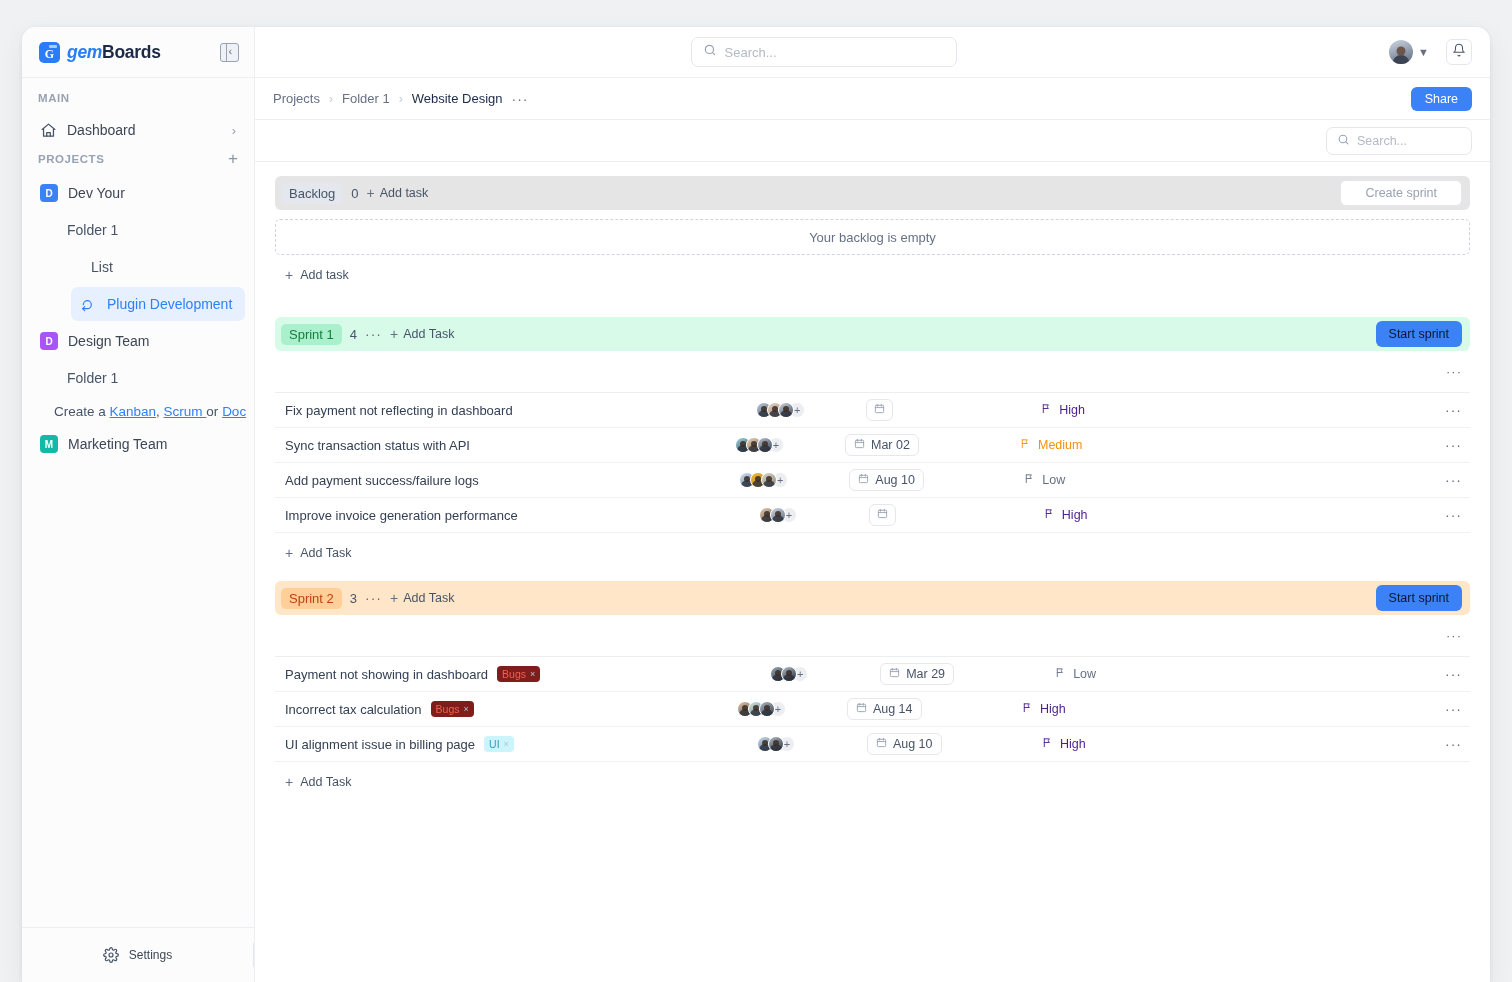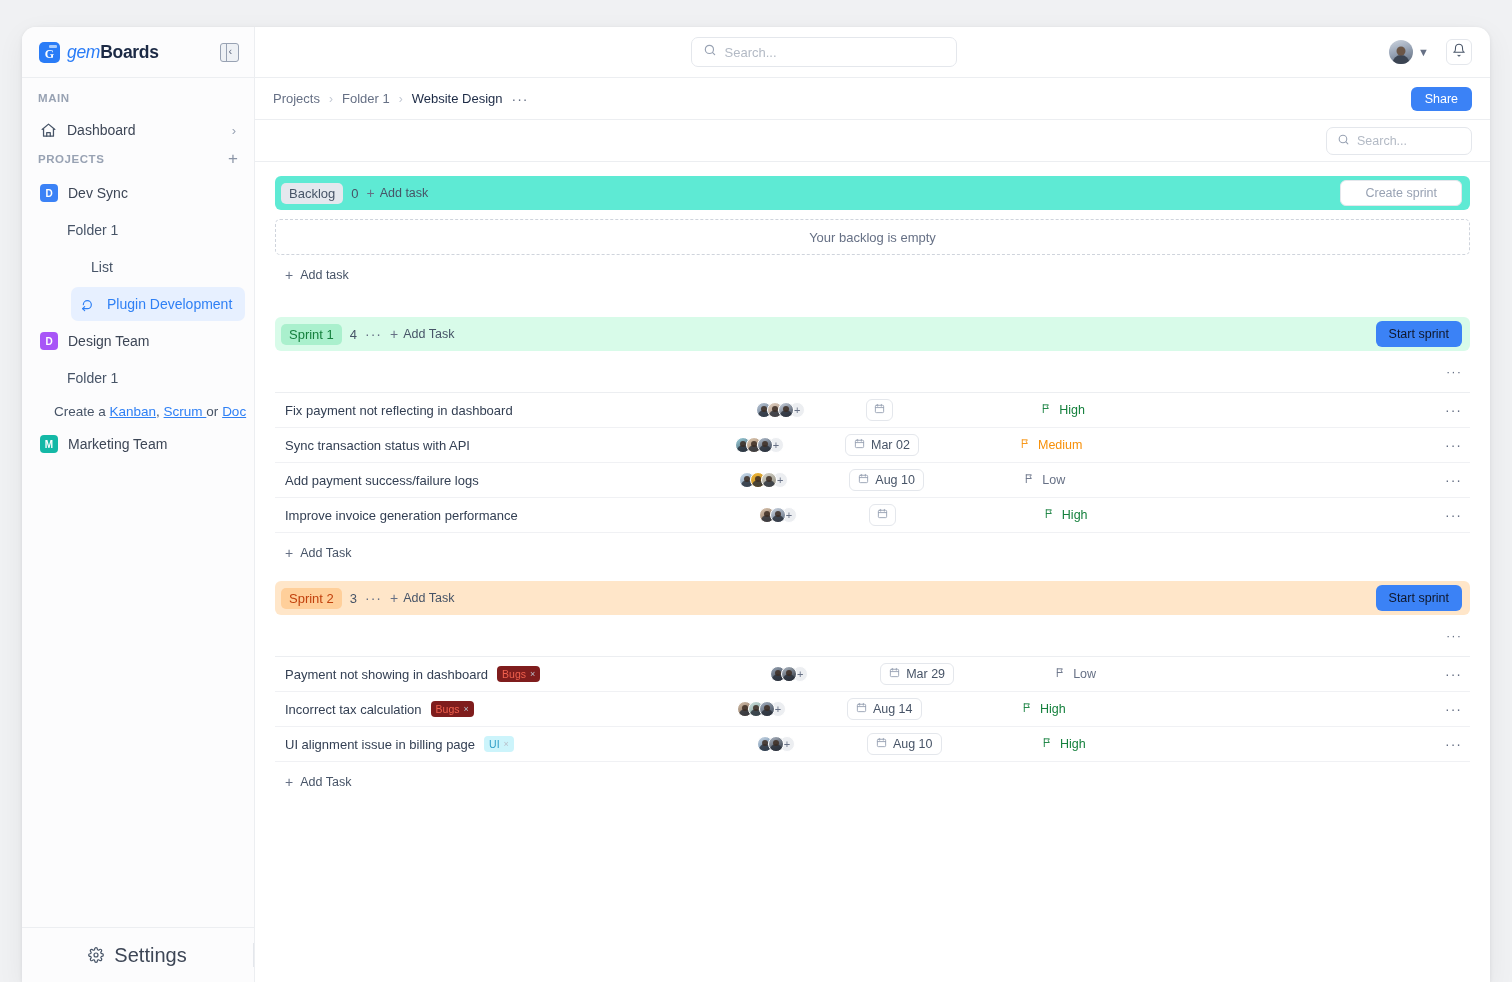--- a/index.html
+++ b/index.html
@@ -40,21 +40,21 @@
   }
   .brand-logo:before{
     content:""; position:absolute; top:3px; right:3px;
     width:8px; height:3px; background:#a9ccfd; border-radius:1px;
   }
   .brand-logo span{
     color:#fff; font-weight:700; font-size:12px; line-height:1;
     font-family:"Liberation Serif", serif; margin-top:3px;
   }
   .brand-name { font-size: 17.5px; letter-spacing: -.3px; }
-  .brand-name .gem { color: #2a7cf7; font-style: italic; font-weight: 400; }
+  .brand-name .gem { color: #2a7cf7; font-style: italic; font-weight: 700; }
   .brand-name .boards { color: #1c2a45; font-weight: 700; }
   .collapse-btn {
     width: 19px; height: 19px; border: 1.4px solid #98a2b3; border-radius: 3px;
     display: flex; align-items: center; cursor: pointer; position: relative;
     background: #eef1f5;
   }
   .collapse-btn:before{
     content:""; position:absolute; left:5px; top:-1px; bottom:-1px; width:1.4px; background:#98a2b3;
   }
   .collapse-btn:after{
@@ -96,21 +96,21 @@
     font-size: 13.5px; color: #475467; padding: 6px 0 8px 32px;
   }
   .create-line a { color: #2f80f5; text-decoration: underline; cursor: pointer; }
 
   .sb-foot {
     height: 55px; border-top: 1px solid #eceef1;
     display: flex; align-items: center; background:#fcfcfd;
   }
   .sb-foot-item {
     flex: 1; display: flex; align-items: center; justify-content: center;
-    gap: 9px; font-size: 20px; color: #3d4656; cursor: pointer; height: 100%;
+    gap: 9px; font-size: 12px; color: #3d4656; cursor: pointer; height: 100%;
   }
   .sb-foot-sep { width: 1px; height: 24px; background: #e4e7ec; }
 
   
   .main { flex: 1; display: flex; flex-direction: column; min-width:0; }
 
   .topbar {
     height: 51px; border-bottom: 1px solid #eceef1;
     display: flex; align-items: center; padding: 0 18px; gap: 12px;
   }
@@ -176,21 +176,21 @@
   }
   .toolsearch input::placeholder{ color:#b3bac5; }
 
   .content { flex: 1; overflow-y: auto; padding: 14px 20px 30px 20px; }
 
   
   .group-bar {
     height: 34px; border-radius: 6px; display: flex; align-items: center;
     padding: 0 8px 0 6px; gap: 8px;
   }
-  .group-bar.backlog { background: #5eead4; }
+  .group-bar.backlog { background: #e5e5e5; }
   .group-bar.s1 { background: #d8fbe9; }
   .group-bar.s2 { background: #ffe6c9; }
   .group-chip {
     font-size: 13px; padding: 3px 8px; border-radius: 5px; font-weight: 400;
   }
   .group-chip.backlog { background: #e4e8ee; color: #475467; }
   .group-chip.s1 { background: #aaf0cd; color: #15803d; }
   .group-chip.s2 { background: #ffcf9a; color: #c2410c; }
   .group-count { font-size: 13px; color: #475467; }
   .group-dots { color: #667085; font-size: 14px; letter-spacing: 1px; cursor: pointer; }
@@ -261,21 +261,21 @@
     font-size: 11px; color: #667085; border: 1.5px solid #fff; line-height: 1;
   }
   .t-date { width: 175px; display: flex; align-items: center; }
   .date-chip {
     border: 1px solid #e4e7ec; border-radius: 6px; height: 22px;
     display: inline-flex; align-items: center; gap: 6px; padding: 8px 8px;
     font-size: 12.5px; color: #475467; background: #fff; cursor: pointer;
   }
   .date-chip.empty { padding: 0 7px; }
   .t-prio { width: 160px; display: flex; align-items: center; gap: 7px; font-size: 12.5px; }
-  .t-prio.high { color: #15803d; }
+  .t-prio.high { color: #4c1d95; }
   .t-prio.medium { color: #f79009; }
   .t-prio.low { color: #667085; }
   .t-dots { margin-left: auto; padding-right: 8px; color: #667085; font-size: 14px;
             letter-spacing: 1px; cursor: pointer; }
   .sp20 { height: 20px; }
   .sp34 { height: 34px; }
 </style>
 </head>
 <body>
 
@@ -309,21 +309,21 @@
         <span class="chev">›</span>
       </div>
 
       <div class="sb-section-head">
         <div class="sb-section-label">PROJECTS</div>
         <div class="plus-btn">+</div>
       </div>
 
       <div class="sb-row">
         <span class="sb-badge" style="background:#3b82f6">D</span>
-        <span>Dev Sync</span>
+        <span>Dev Your</span>
       </div>
       <div class="sb-row sb-sub">
         <span>Folder 1</span>
       </div>
       <div class="sb-row sb-sub2">
         <span>List</span>
       </div>
       <div class="sb-row active" style="margin-left:49px;margin-right:9px;">
         <span class="sb-ico">
           <svg width="16" height="16" viewBox="0 0 24 24" fill="none" stroke="currentColor" stroke-width="1.8" stroke-linecap="round" stroke-linejoin="round">

